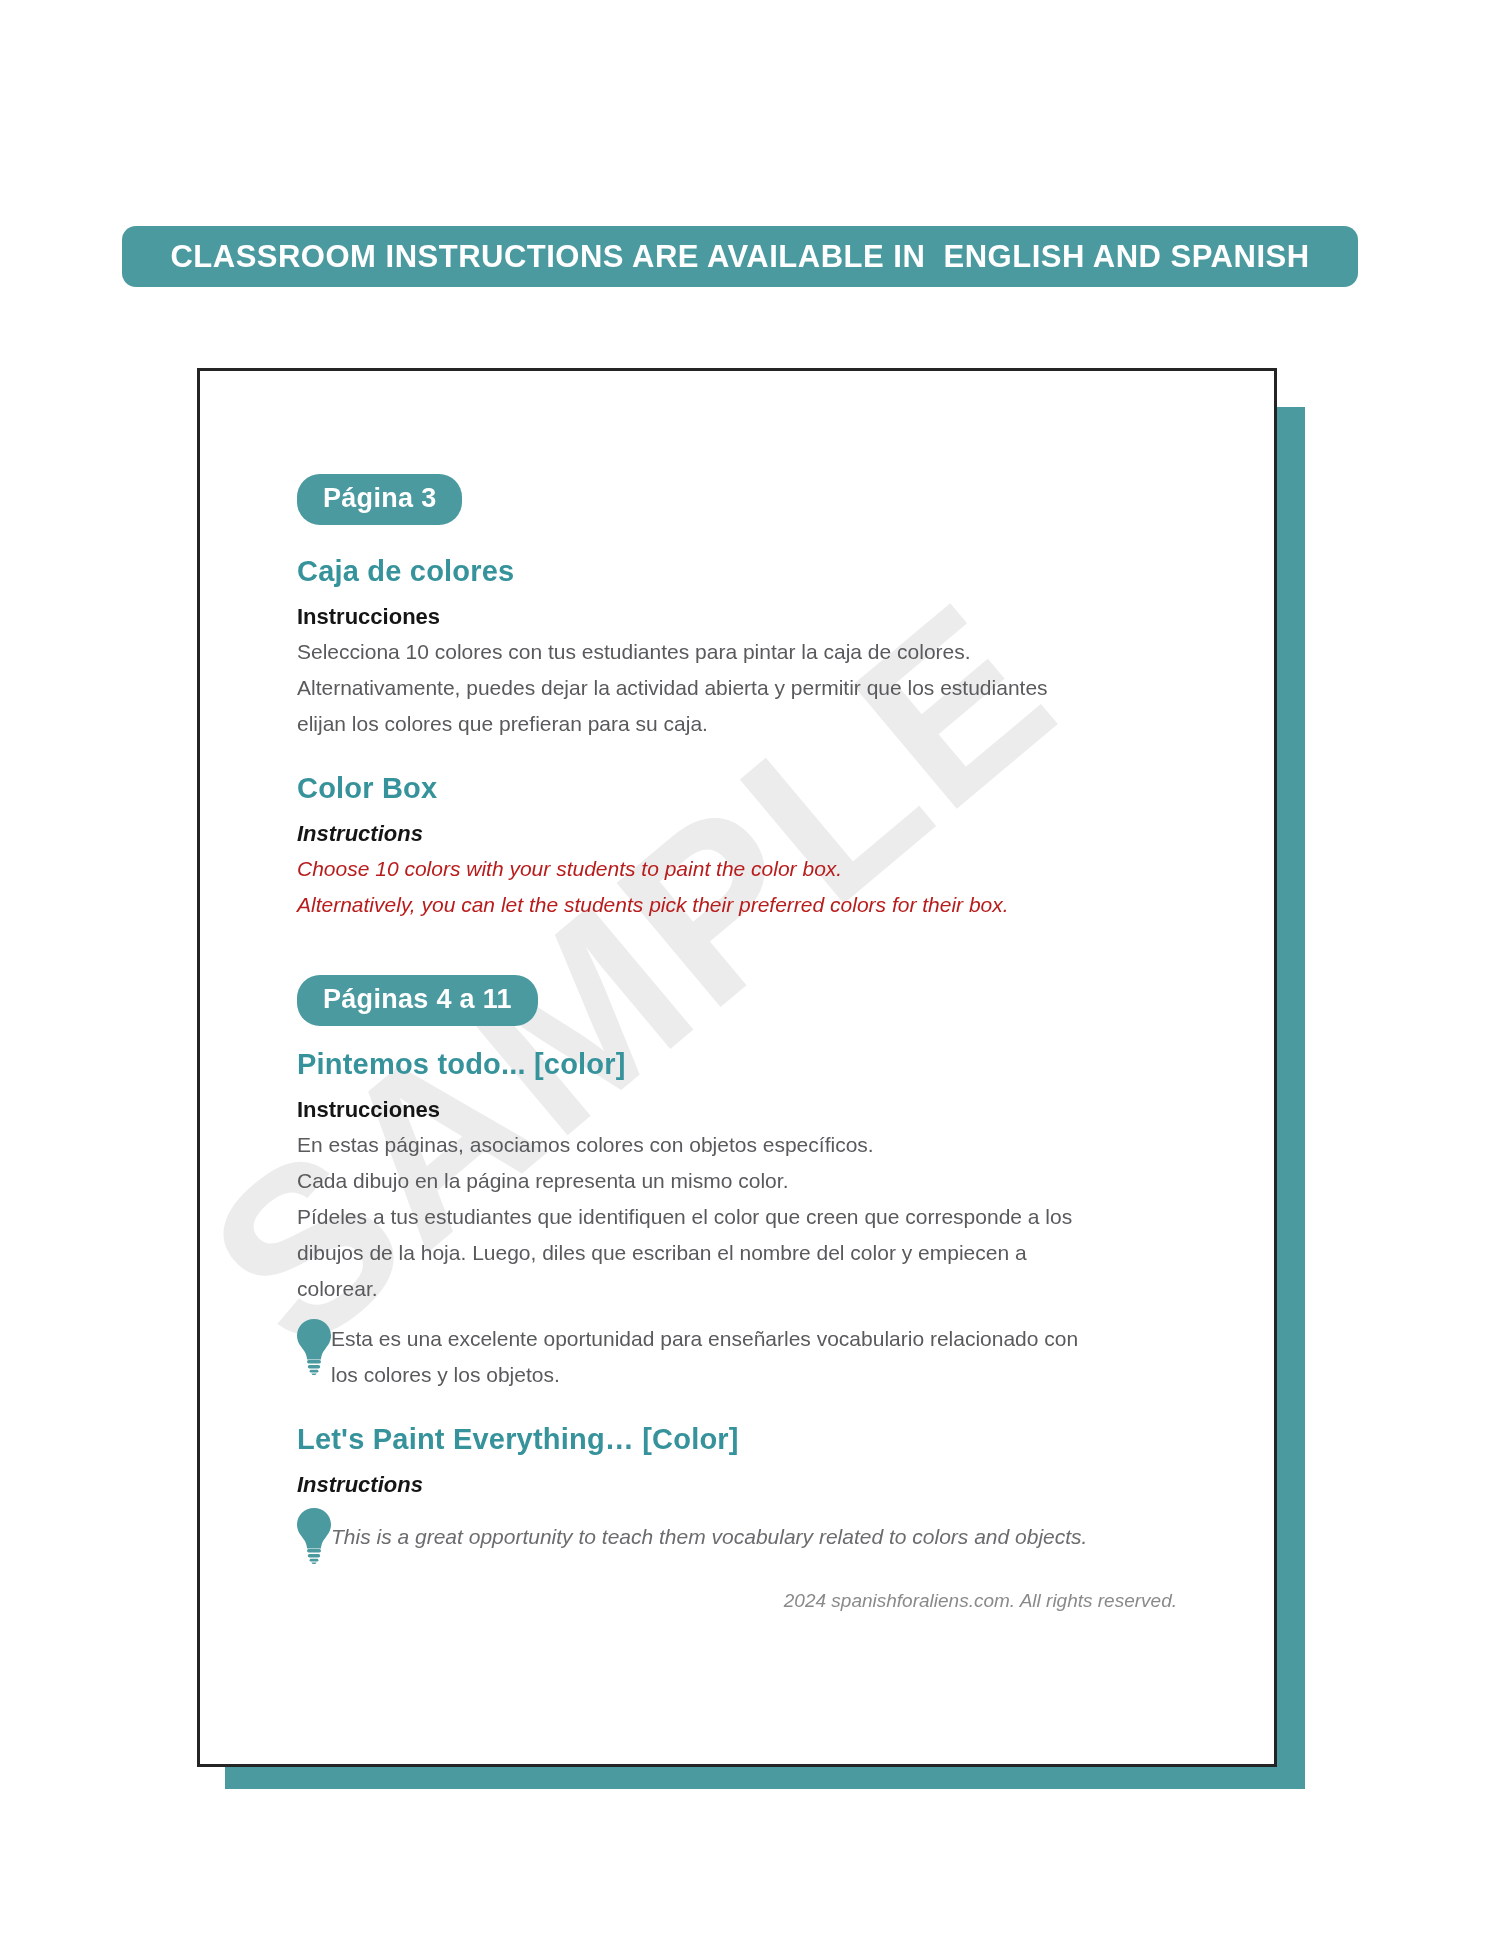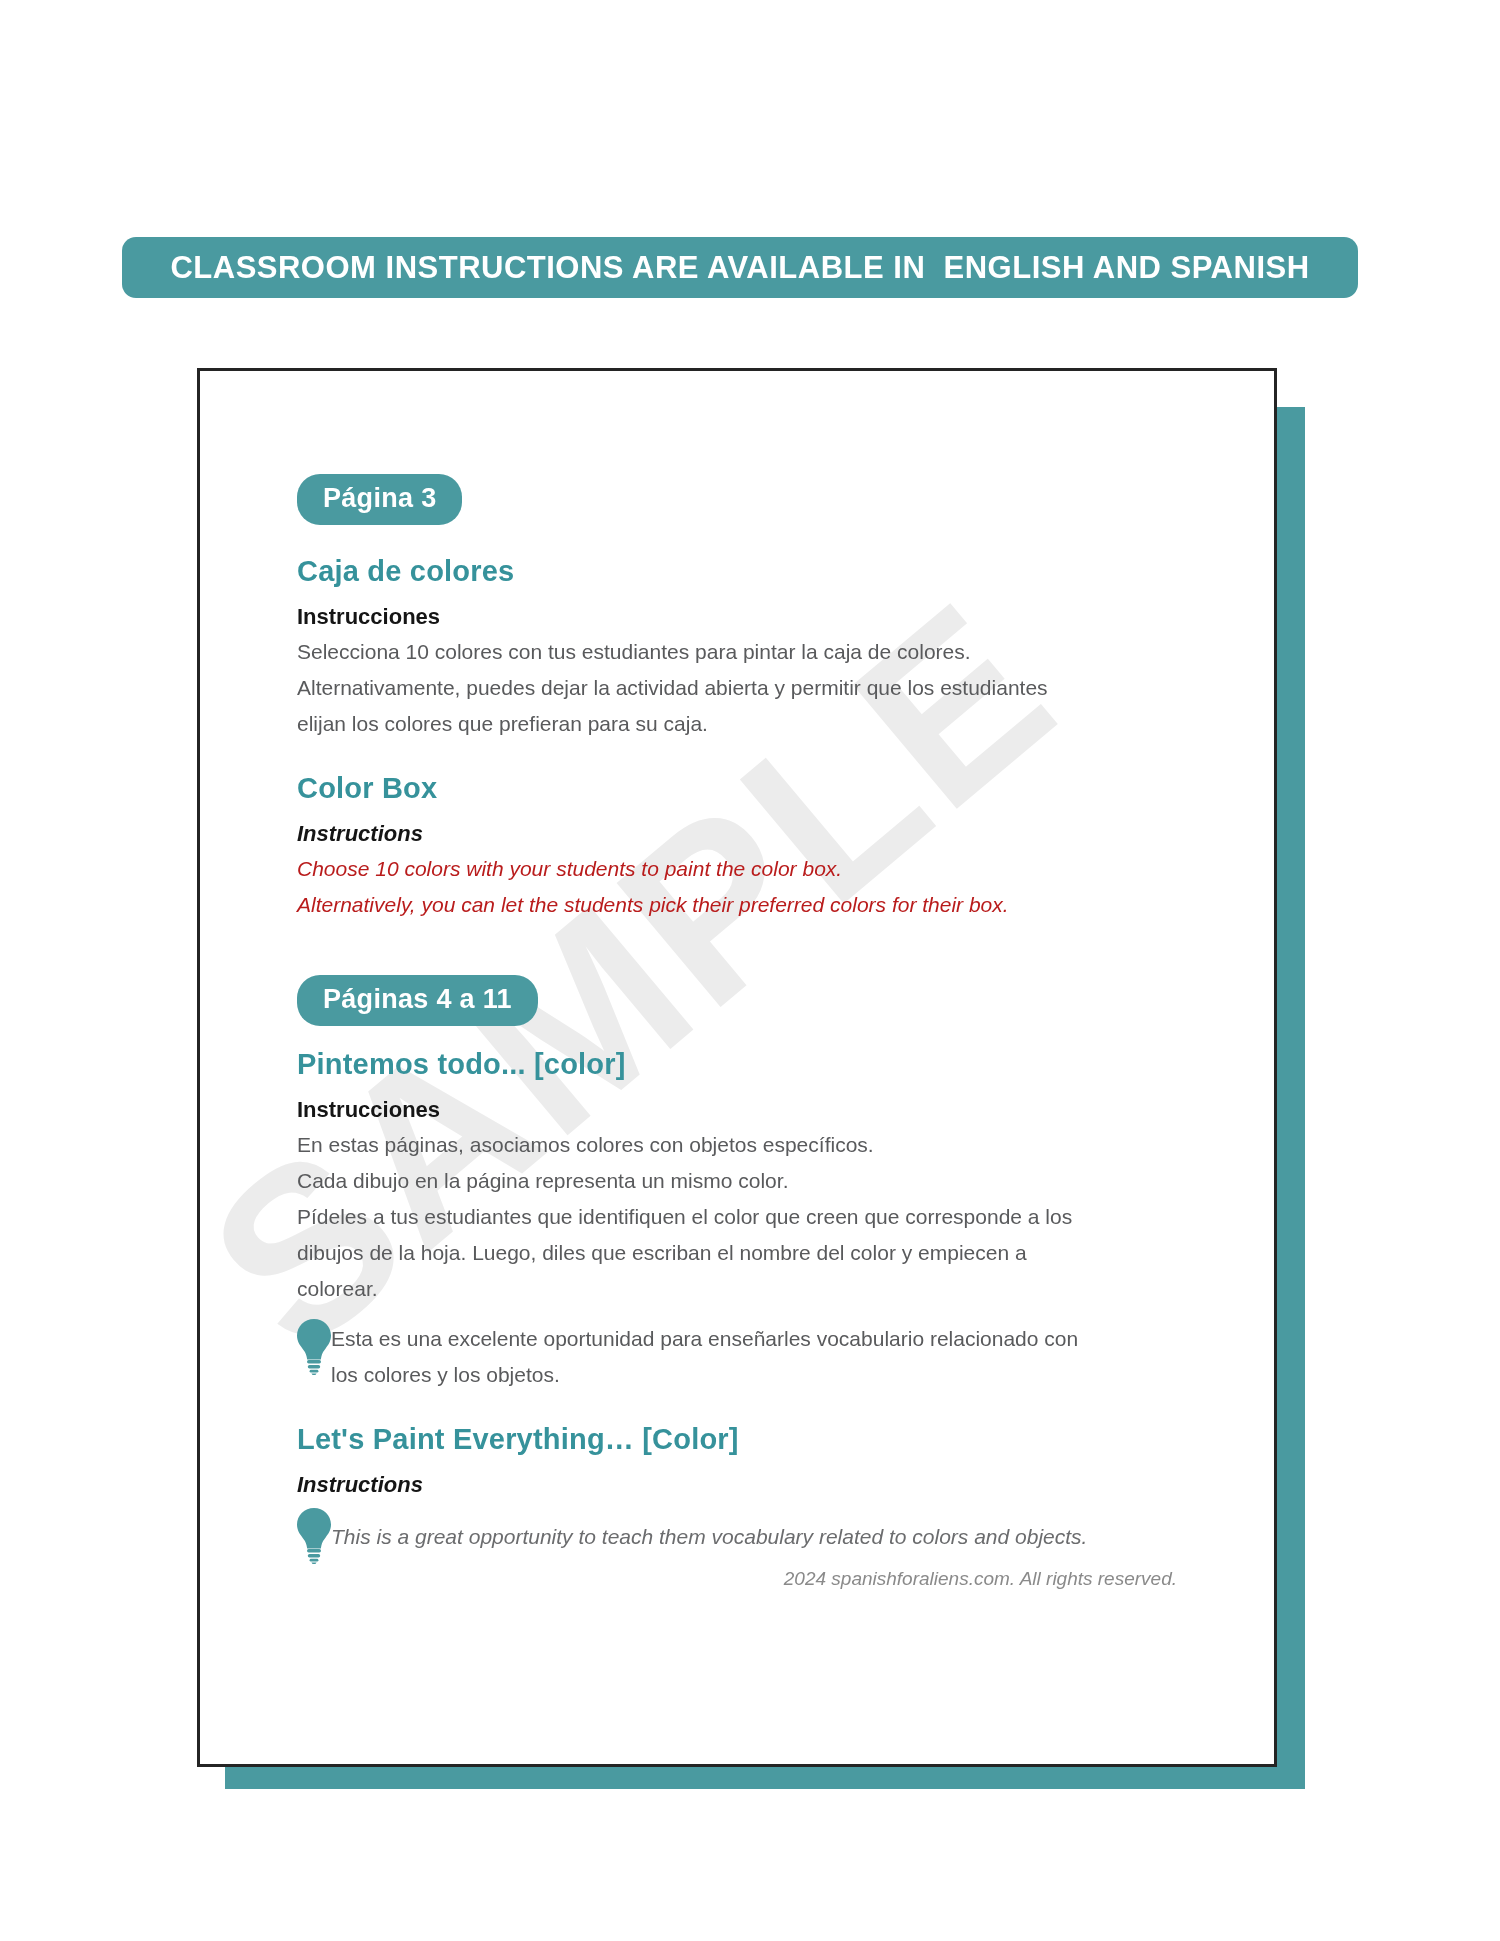--- a/index.html
+++ b/index.html
@@ -13,21 +13,21 @@
     width: 1500px;
     height: 1941px;
     background: #ffffff;
     overflow: hidden;
   }
 
   
   .banner {
     position: absolute;
     left: 122px;
-    top: 237px;
+    top: 226px;
     width: 1236px;
     height: 61px;
     background: #4A9AA0;
     border-radius: 14px;
     display: flex;
     align-items: center;
     justify-content: center;
   }
   .banner-text {
     color: #ffffff;
@@ -128,21 +128,21 @@
   .tip-text {
     font-size: 21px;
     line-height: 36px;
     color: #595a5c;
     white-space: pre-line;
     padding-top: 2px;
   }
   .tip-text.italic { color: #6b6c6e; }
 
   .page-footer {
-    margin-top: 4px;
+    margin-top: 26px;
     text-align: right;
     font-size: 19px;
     font-style: italic;
     color: #8a8a8a;
   }
 </style>
 </head>
 <body>
 
 <div class="canvas">

